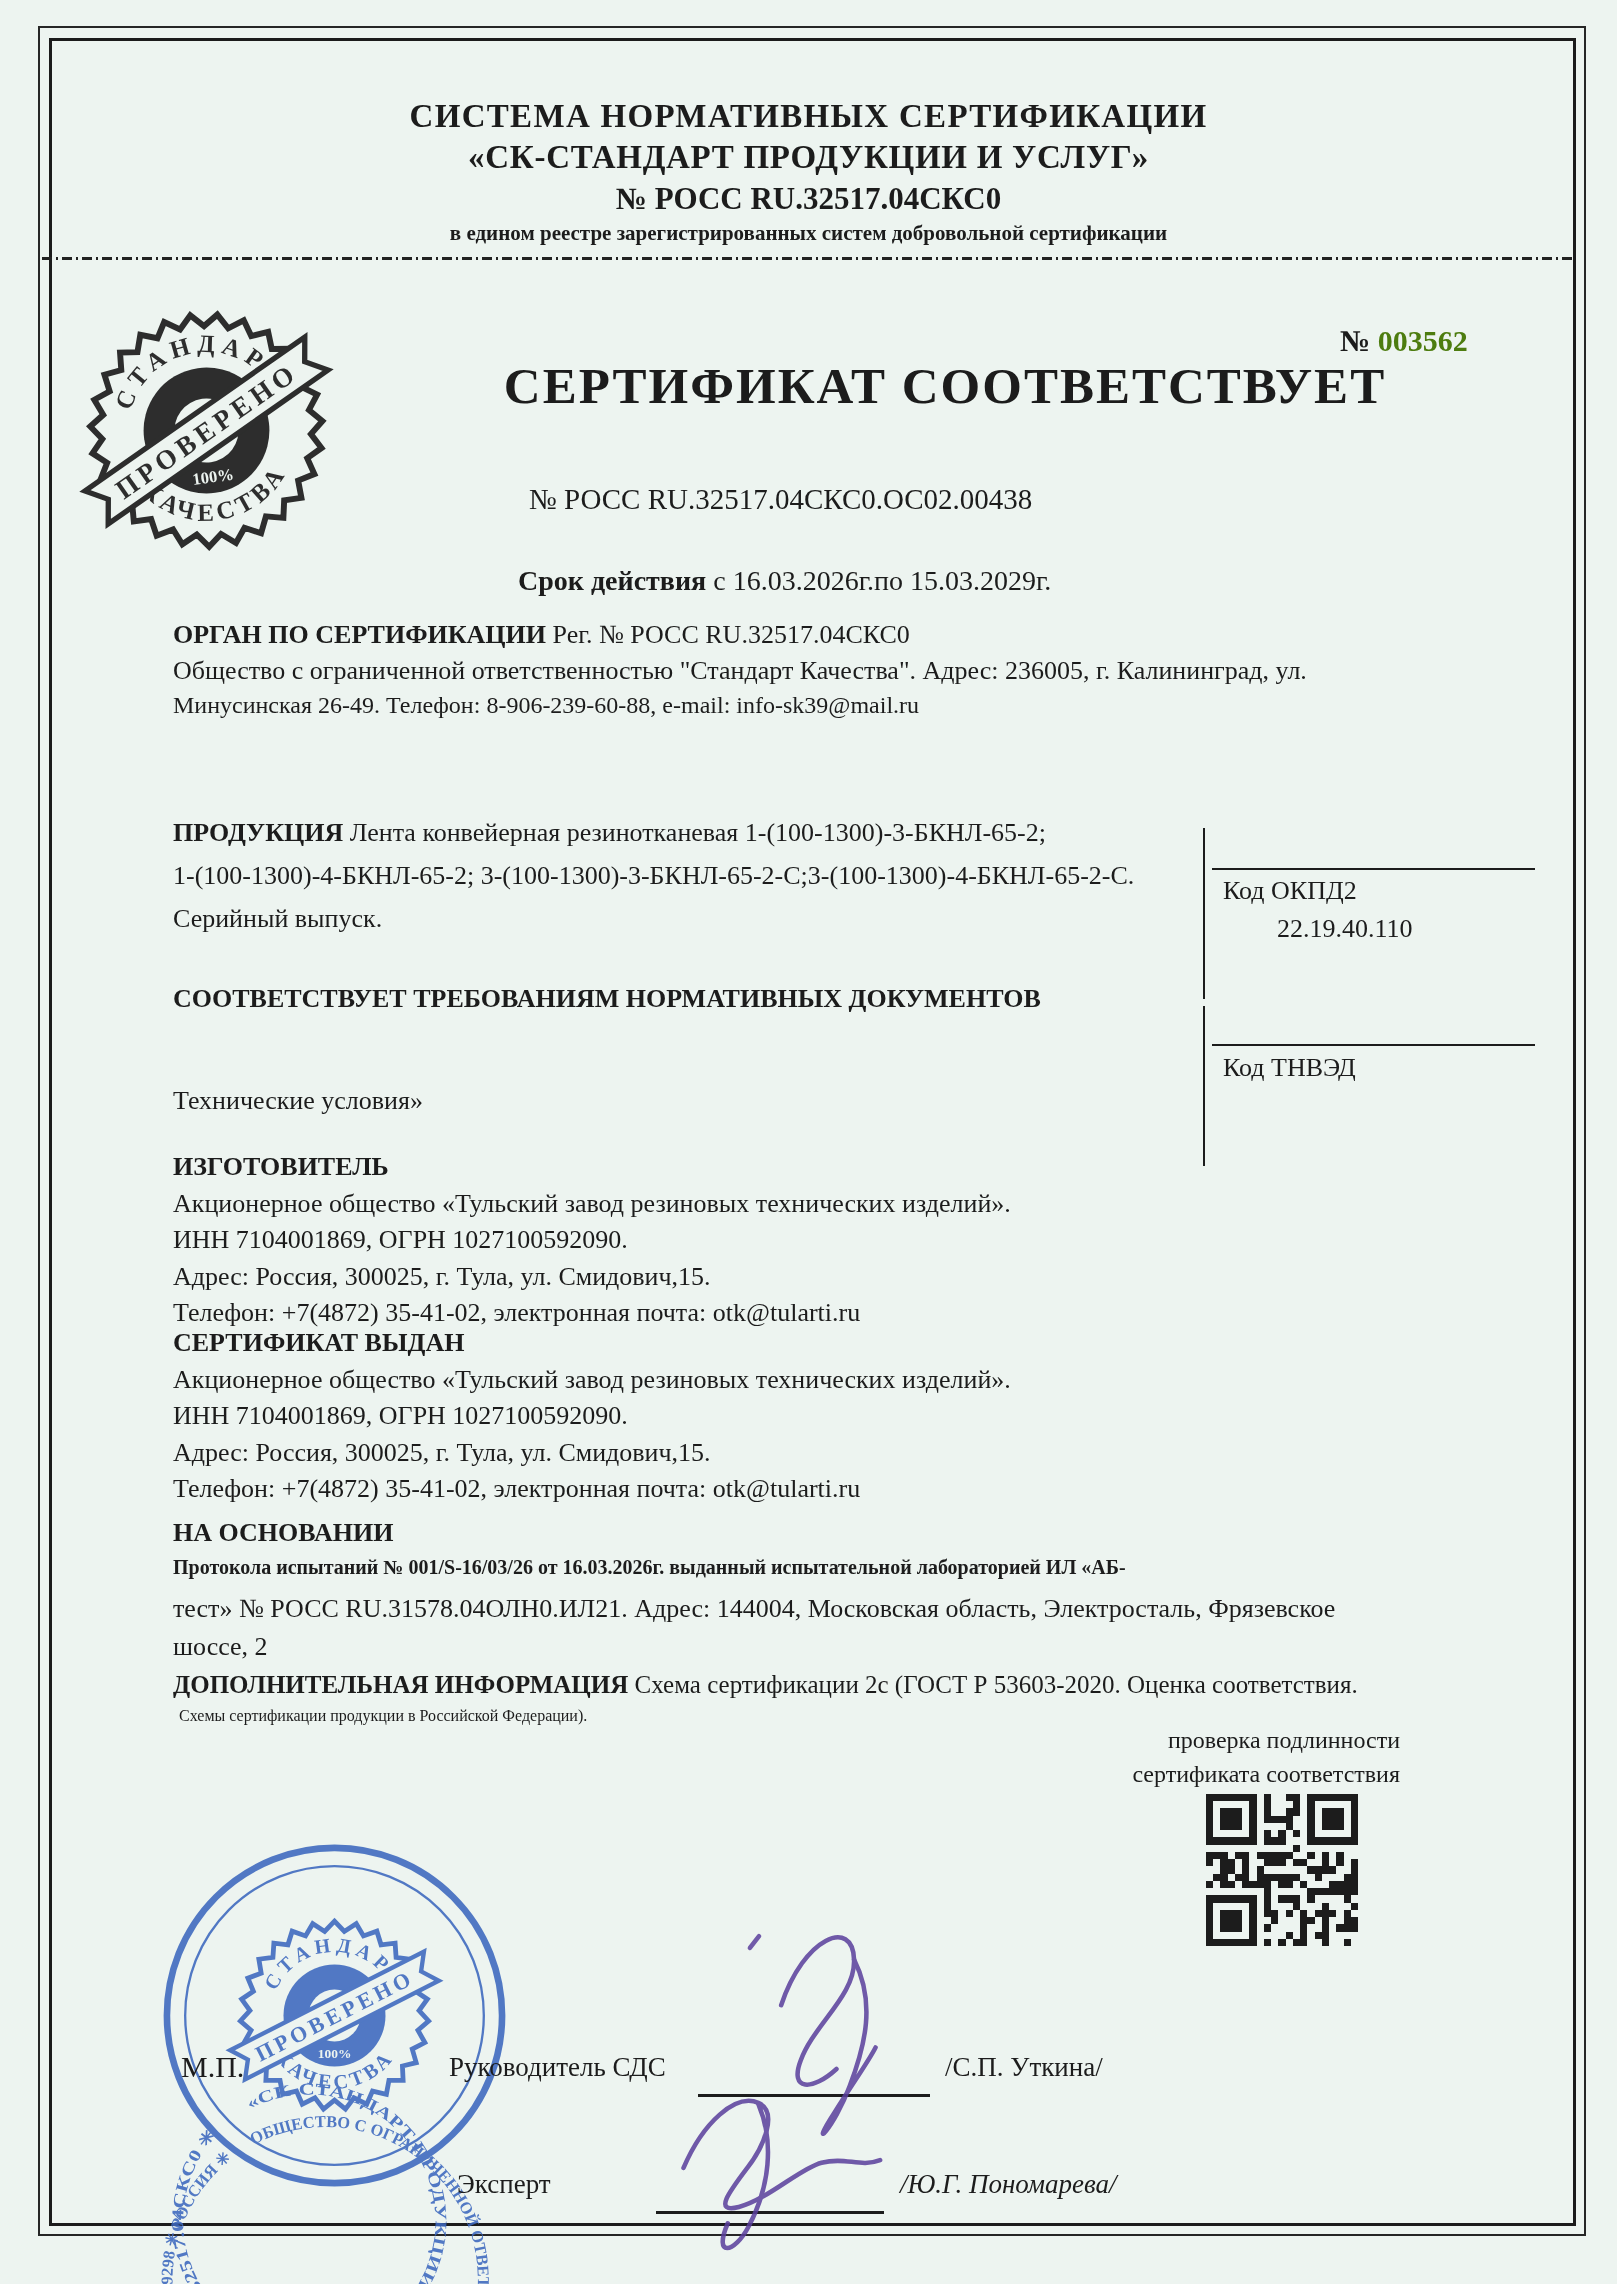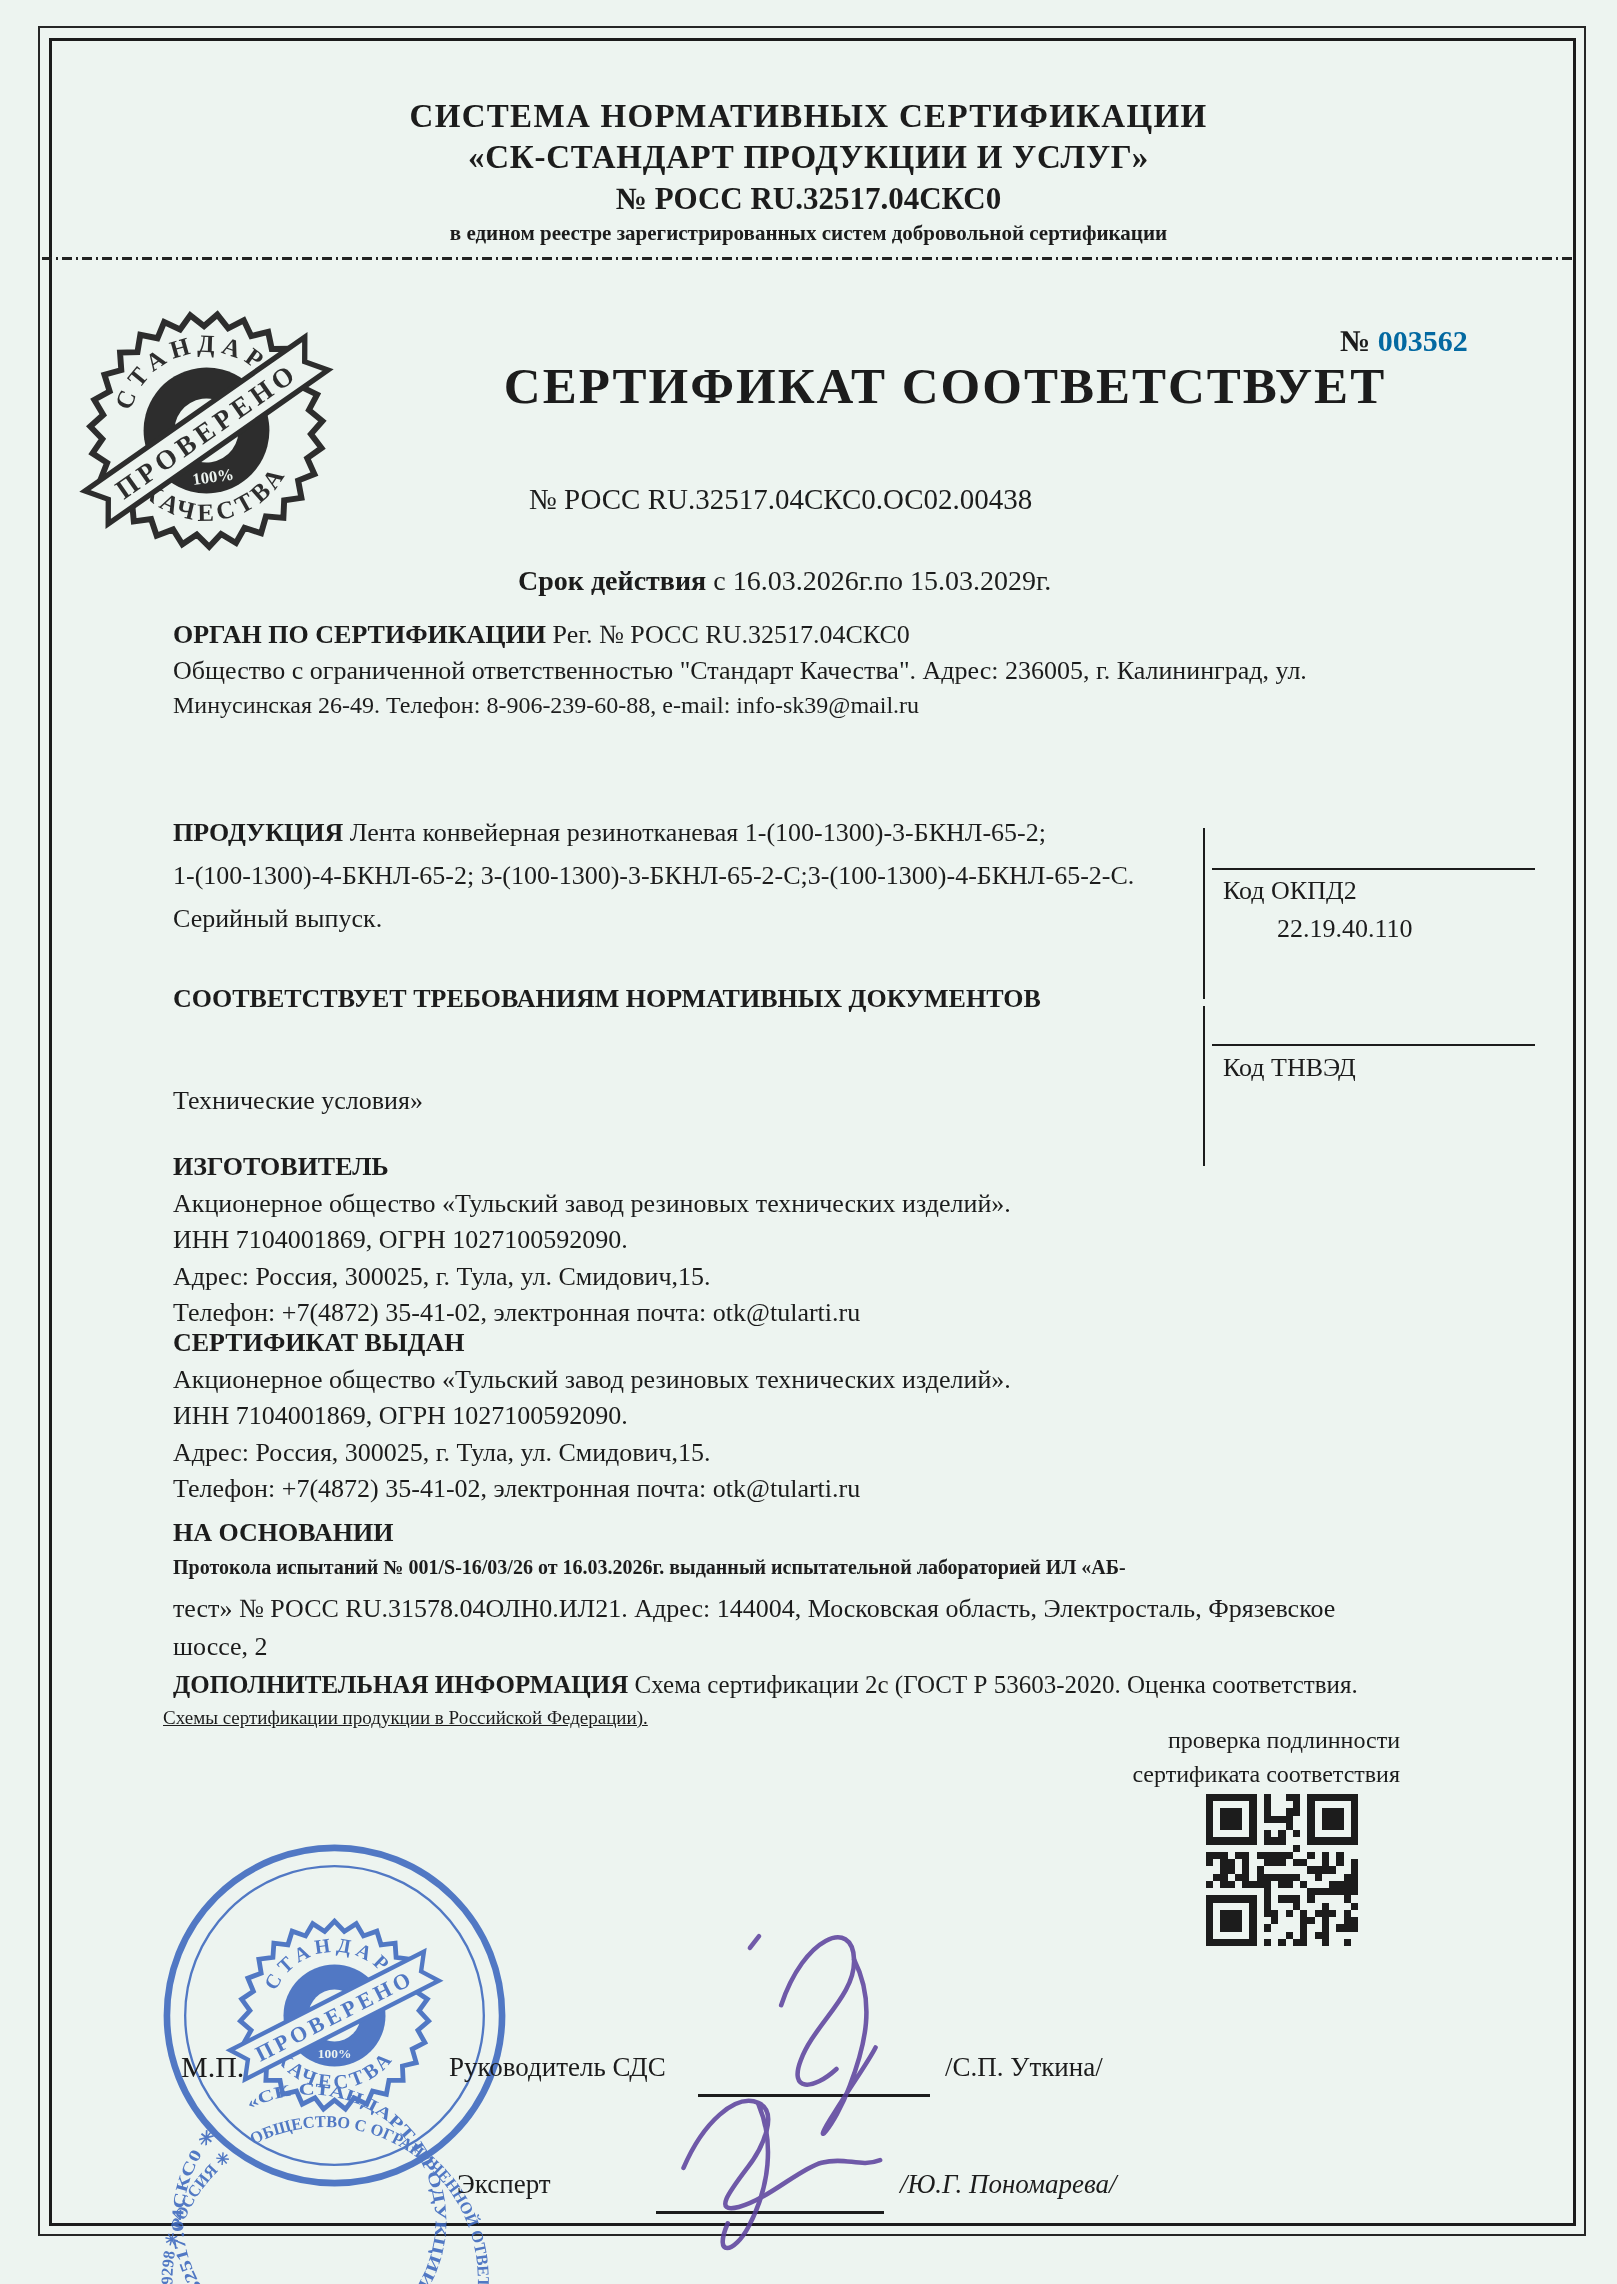--- a/index.html
+++ b/index.html
@@ -9,21 +9,21 @@
   .b{font-weight:bold;}
   .ctr{left:26px;width:1565px;text-align:center;}
   .frame{position:absolute;pointer-events:none;}
   .f-outer{left:38px;top:26px;width:1544px;height:2206px;border:2px solid #262626;}
   .f-inner{left:49px;top:38px;width:1521px;height:2182px;border:3.3px solid #1b1b1b;}
   .dashed{position:absolute;left:42px;top:257px;width:1534px;height:2.6px;
           background:repeating-linear-gradient(90deg,#222 0 10.4px,transparent 10.4px 13.7px,#222 13.7px 16.3px,transparent 16.3px 20px);}
   .vline{position:absolute;width:2px;background:#1c1c1c;}
   .hline{position:absolute;height:2px;background:#1c1c1c;}
   .sigline{position:absolute;height:2.6px;background:#1c1c1c;}
-  .red{color:#0369a1;}
+  .red{color:#4d7c0f;}
   svg{position:absolute;overflow:visible;}
   svg text{font-family:"Liberation Serif","DejaVu Serif",serif;}
 </style>
 </head>
 <body>
 
 <div class="page">
 
   <div class="frame f-outer"></div>
   <div class="frame f-inner"></div>
@@ -103,21 +103,21 @@
 
   <div class="t b" style="top:1518px;left:173px;font-size:26px;">НА ОСНОВАНИИ</div>
   <div class="t" style="top:1556px;left:173px;font-size:20px;font-weight:bold;">Протокола испытаний №  001/S-16/03/26 от 16.03.2026г. выданный испытательной лабораторией ИЛ «АБ-</div>
   <div class="t" style="top:1594px;left:173px;font-size:26px;">тест»  № РОСС RU.31578.04ОЛН0.ИЛ21. Адрес: 144004, Московская область, Электросталь, Фрязевское</div>
   <div class="t" style="top:1632px;left:173px;font-size:26px;">шоссе, 2</div>
 
   <div class="t" style="top:1671px;left:173px;font-size:25px;">
     <b>ДОПОЛНИТЕЛЬНАЯ ИНФОРМАЦИЯ</b>
     <span>Схема сертификации 2с (ГОСТ Р 53603-2020. Оценка соответствия.</span>
   </div>
-  <div class="t" style="top:1707px;left:163px;font-size:19px;text-decoration:underline;">Схемы сертификации продукции в Российской Федерации).</div>
+  <div class="t" style="top:1707px;left:179px;font-size:16px;">Схемы сертификации продукции в Российской Федерации).</div>
 
   <div class="t" style="top:1727px;left:1035px;width:365px;text-align:right;font-size:24px;">проверка подлинности</div>
   <div class="t" style="top:1761px;left:1035px;width:365px;text-align:right;font-size:24px;">сертификата соответствия</div>
 
   <svg id="qr" viewBox="0 0 21 21" style="left:1206px;top:1794px;width:152px;height:152px;shape-rendering:crispEdges;fill:#1c1c1c;">
       <rect x="0" y="0" width="7" height="1"></rect>
       <rect x="0" y="6" width="7" height="1"></rect>
       <rect x="0" y="1" width="1" height="5"></rect>
       <rect x="6" y="1" width="1" height="5"></rect>
       <rect x="2" y="2" width="3" height="3"></rect>

